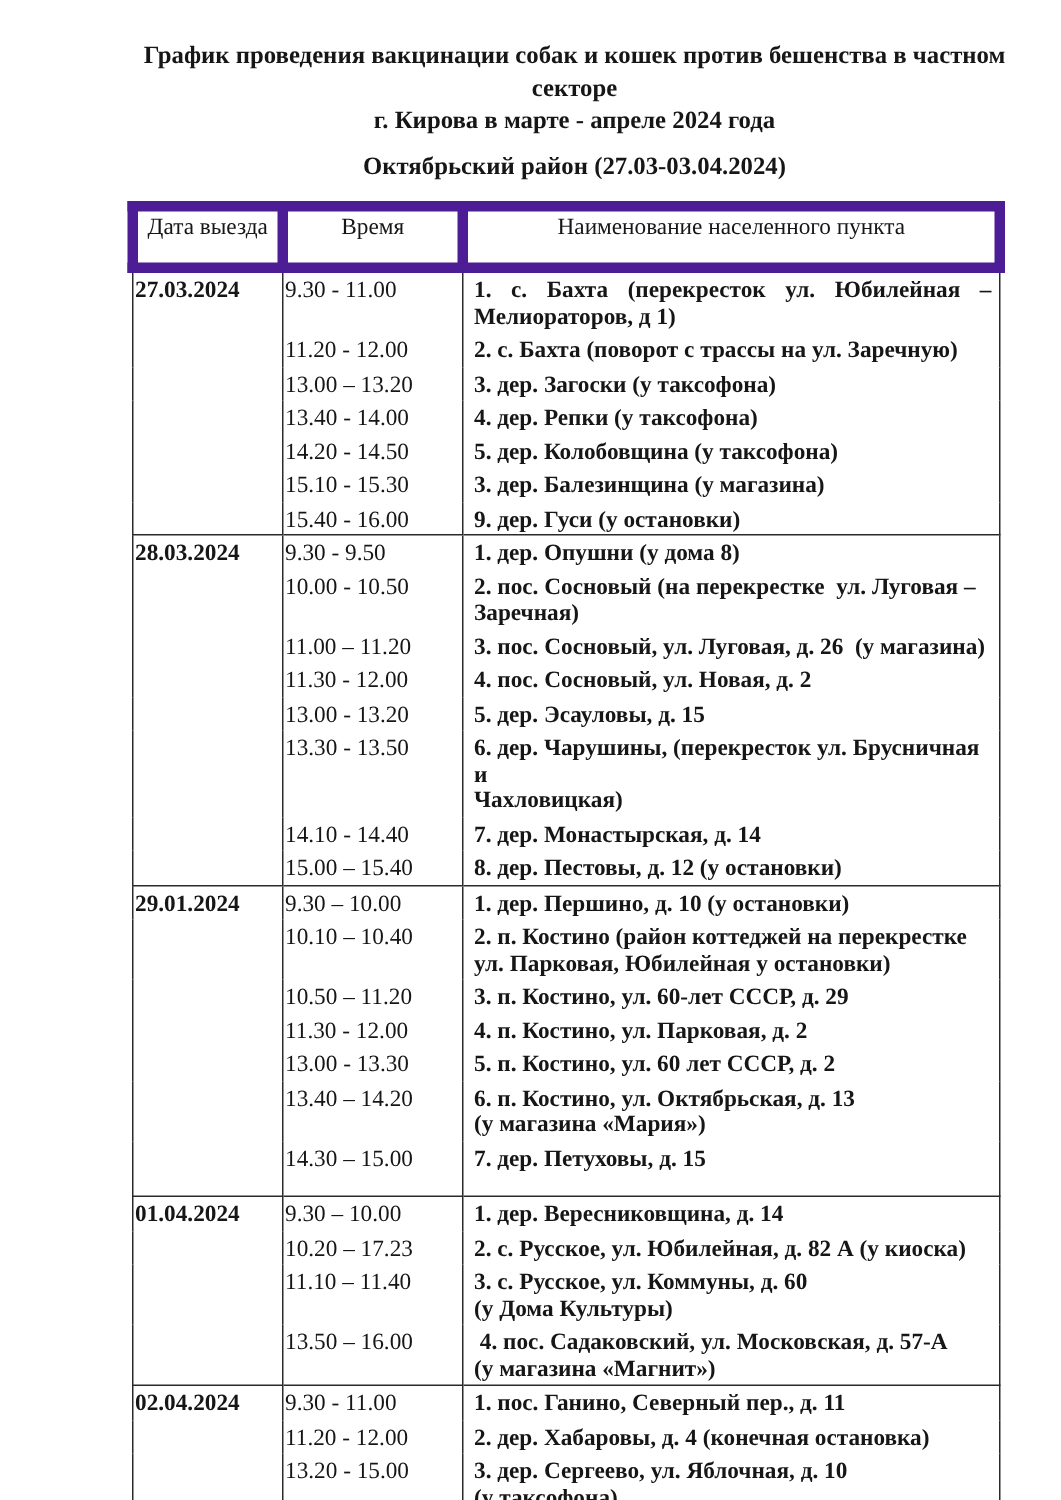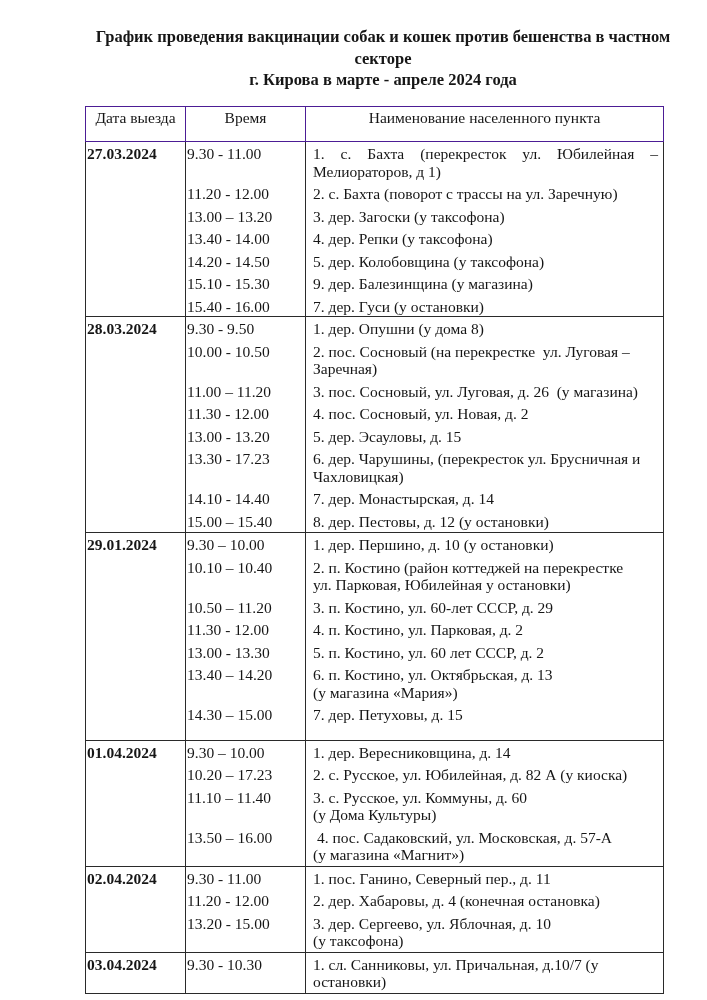--- a/index.html
+++ b/index.html
@@ -38,21 +38,21 @@
   table.schedule {
     margin: 15px 0 0 85px;
     border-collapse: collapse;
     width: 578px;
     table-layout: fixed;
   }
   col.c-date { width: 100px; }
   col.c-time { width: 120px; }
   col.c-loc  { width: 358px; }
   thead th {
-    border: 1px solid #4c1d95;
+    border: 7px solid #4c1d95;
     font-weight: normal;
     font-size: 15.5px;
     line-height: 17.5px;
     padding: 2px 0 15px 0;
     text-align: center;
     font-family: Liberation Serif, serif;
   }
   tbody.block {
     border: 1px solid #2a2a2a;
   }
@@ -69,35 +69,37 @@
     border-right: 1px solid #2a2a2a;
   }
   td.time {
     border-right: 1px solid #2a2a2a;
   }
   td.loc {
     text-align: left;
     padding-left: 7px;
     padding-right: 5px;
     white-space: pre-line;
+    font-weight: bold;
   }
   
   tbody.block:nth-of-type(1) td.loc { text-align: justify; }
   
   tbody.block:nth-of-type(1) tr:last-child td { padding-bottom: 1px; }
   tbody.block:nth-of-type(3) tr:last-child td { padding-bottom: 16px; }
 </style>
 </head>
 <body>
 
 <div class="page">
 
   <div class="doc-title">График проведения вакцинации собак и кошек против бешенства в частном секторе
 г. Кирова в марте - апреле 2024 года</div>
 
+  <div class="doc-subtitle">Октябрьский район (27.03-03.04.2024)</div>
 
   <table class="schedule">
     <colgroup>
       <col class="c-date">
       <col class="c-time">
       <col class="c-loc">
     </colgroup>
     <thead>
       <tr>
         <th>Дата выезда</th>
@@ -123,25 +125,25 @@
         <tr>
           <td class="time">13.40 - 14.00</td>
           <td class="loc">4. дер. Репки (у таксофона)</td>
         </tr>
         <tr>
           <td class="time">14.20 - 14.50</td>
           <td class="loc">5. дер. Колобовщина (у таксофона)</td>
         </tr>
         <tr>
           <td class="time">15.10 - 15.30</td>
-          <td class="loc">9. дер. Балезинщина (у магазина)</td>
+          <td class="loc">3. дер. Балезинщина (у магазина)</td>
         </tr>
         <tr>
           <td class="time">15.40 - 16.00</td>
-          <td class="loc">7. дер. Гуси (у остановки)</td>
+          <td class="loc">9. дер. Гуси (у остановки)</td>
         </tr>
       </tbody>
       <tbody class="block">
         <tr>
           <td class="date" rowspan="8">28.03.2024</td>
           <td class="time">9.30 - 9.50</td>
           <td class="loc">1. дер. Опушни (у дома 8)</td>
         </tr>
         <tr>
           <td class="time">10.00 - 10.50</td>
@@ -154,21 +156,21 @@
         </tr>
         <tr>
           <td class="time">11.30 - 12.00</td>
           <td class="loc">4. пос. Сосновый, ул. Новая, д. 2</td>
         </tr>
         <tr>
           <td class="time">13.00 - 13.20</td>
           <td class="loc">5. дер. Эсауловы, д. 15</td>
         </tr>
         <tr>
-          <td class="time">13.30 - 17.23</td>
+          <td class="time">13.30 - 13.50</td>
           <td class="loc">6. дер. Чарушины, (перекресток ул. Брусничная и
 Чахловицкая)</td>
         </tr>
         <tr>
           <td class="time">14.10 - 14.40</td>
           <td class="loc">7. дер. Монастырская, д. 14</td>
         </tr>
         <tr>
           <td class="time">15.00 – 15.40</td>
           <td class="loc">8. дер. Пестовы, д. 12 (у остановки)</td>

